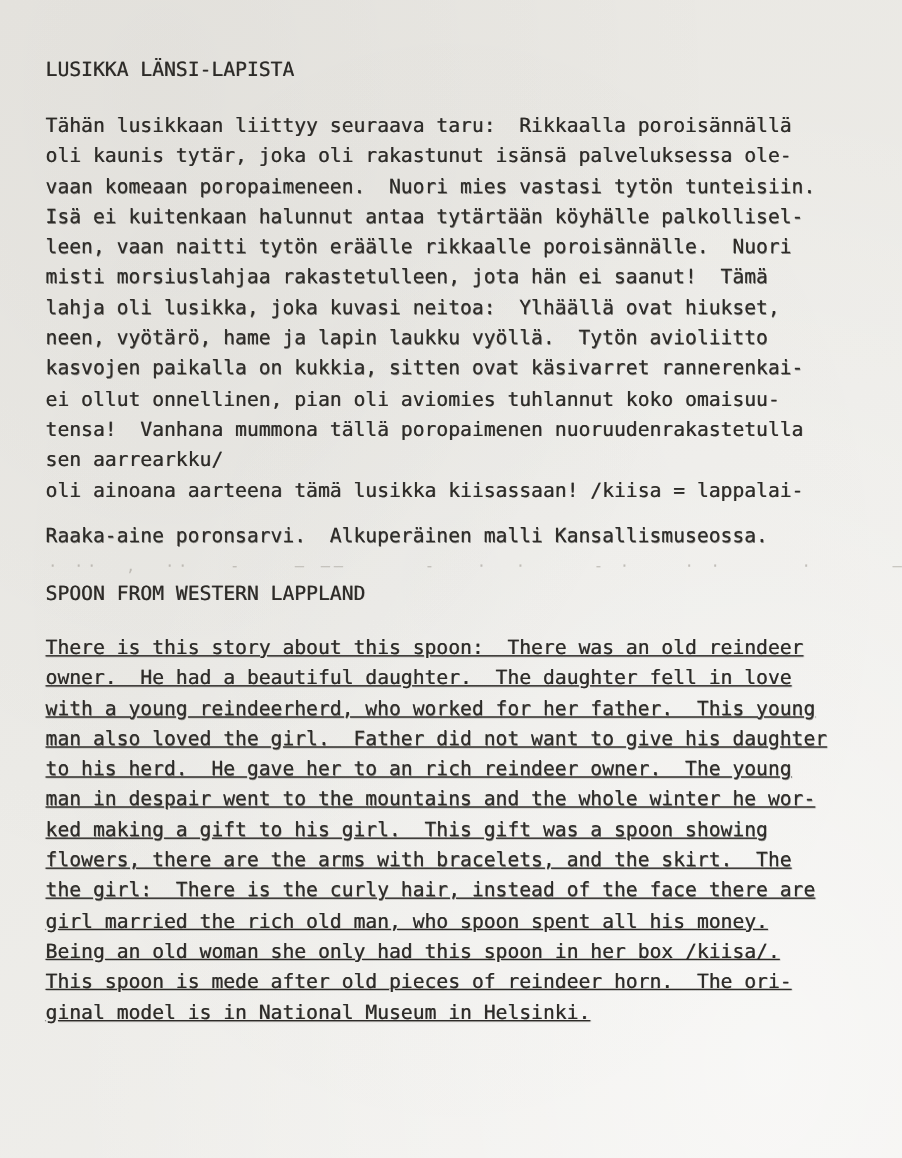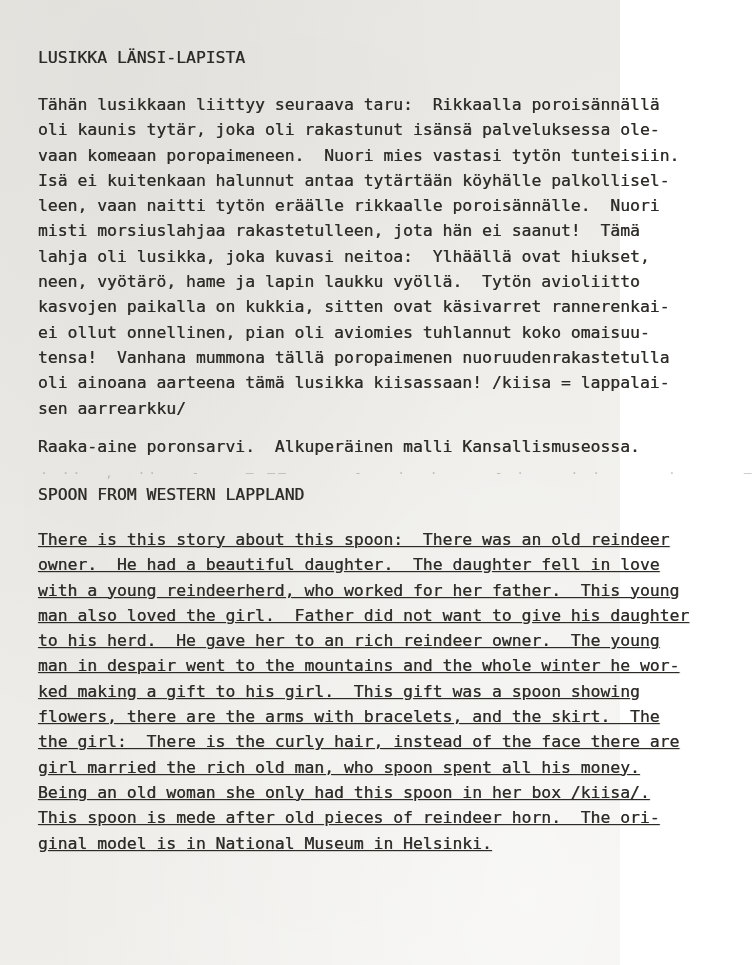--- a/index.html
+++ b/index.html
@@ -6,21 +6,21 @@
     margin: 0;
     padding: 0;
   }
   body {
     width: 752px;
     height: 965px;
     overflow: hidden;
   }
   .page {
     position: relative;
-    width: 620px;
+    width: 752px;
     height: 965px;
     background:
       radial-gradient(ellipse at 18% 8%, rgba(0,0,0,0.03), transparent 55%),
       radial-gradient(ellipse at 85% 92%, rgba(255,255,255,0.55), transparent 65%),
       radial-gradient(ellipse at 50% 50%, rgba(0,0,0,0.012), transparent 80%),
       linear-gradient(155deg, #e9e7e2 0%, #ecebe7 50%, #f0efec 100%);
     font-family: "DejaVu Sans Mono", "Liberation Mono", monospace;
     color: #2d2b28;
   }
   .block {
@@ -63,22 +63,22 @@
     <div class="typeline">oli kaunis tytär, joka oli rakastunut isänsä palveluksessa ole-</div>
     <div class="typeline">vaan komeaan poropaimeneen.  Nuori mies vastasi tytön tunteisiin.</div>
     <div class="typeline">Isä ei kuitenkaan halunnut antaa tytärtään köyhälle palkollisel-</div>
     <div class="typeline">leen, vaan naitti tytön eräälle rikkaalle poroisännälle.  Nuori</div>
     <div class="typeline">misti morsiuslahjaa rakastetulleen, jota hän ei saanut!  Tämä</div>
     <div class="typeline">lahja oli lusikka, joka kuvasi neitoa:  Ylhäällä ovat hiukset,</div>
     <div class="typeline">neen, vyötärö, hame ja lapin laukku vyöllä.  Tytön avioliitto</div>
     <div class="typeline">kasvojen paikalla on kukkia, sitten ovat käsivarret rannerenkai-</div>
     <div class="typeline">ei ollut onnellinen, pian oli aviomies tuhlannut koko omaisuu-</div>
     <div class="typeline">tensa!  Vanhana mummona tällä poropaimenen nuoruudenrakastetulla</div>
+    <div class="typeline">sen aarrearkku/</div>
     <div class="typeline">oli ainoana aarteena tämä lusikka kiisassaan! /kiisa = lappalai-</div>
-    <div class="typeline">sen aarrearkku/</div>
   </div>
 
   <div class="block typeline" style="top:434px;">Raaka-aine poronsarvi.  Alkuperäinen malli Kansallismuseossa.</div>
 
   <div class="block erased-artifact" style="top:466px; left:40px;">· ··  ,  ··   -    — ——      -   ·  ·     - ·    · ·      ·      —       ·</div>
 
   <h2 class="block heading typeline" style="top:482px;">SPOON FROM WESTERN LAPPLAND</h2>
 
   <div class="block" style="top:527px;text-decoration:underline;">
     <div class="typeline">There is this story about this spoon:  There was an old reindeer</div>

